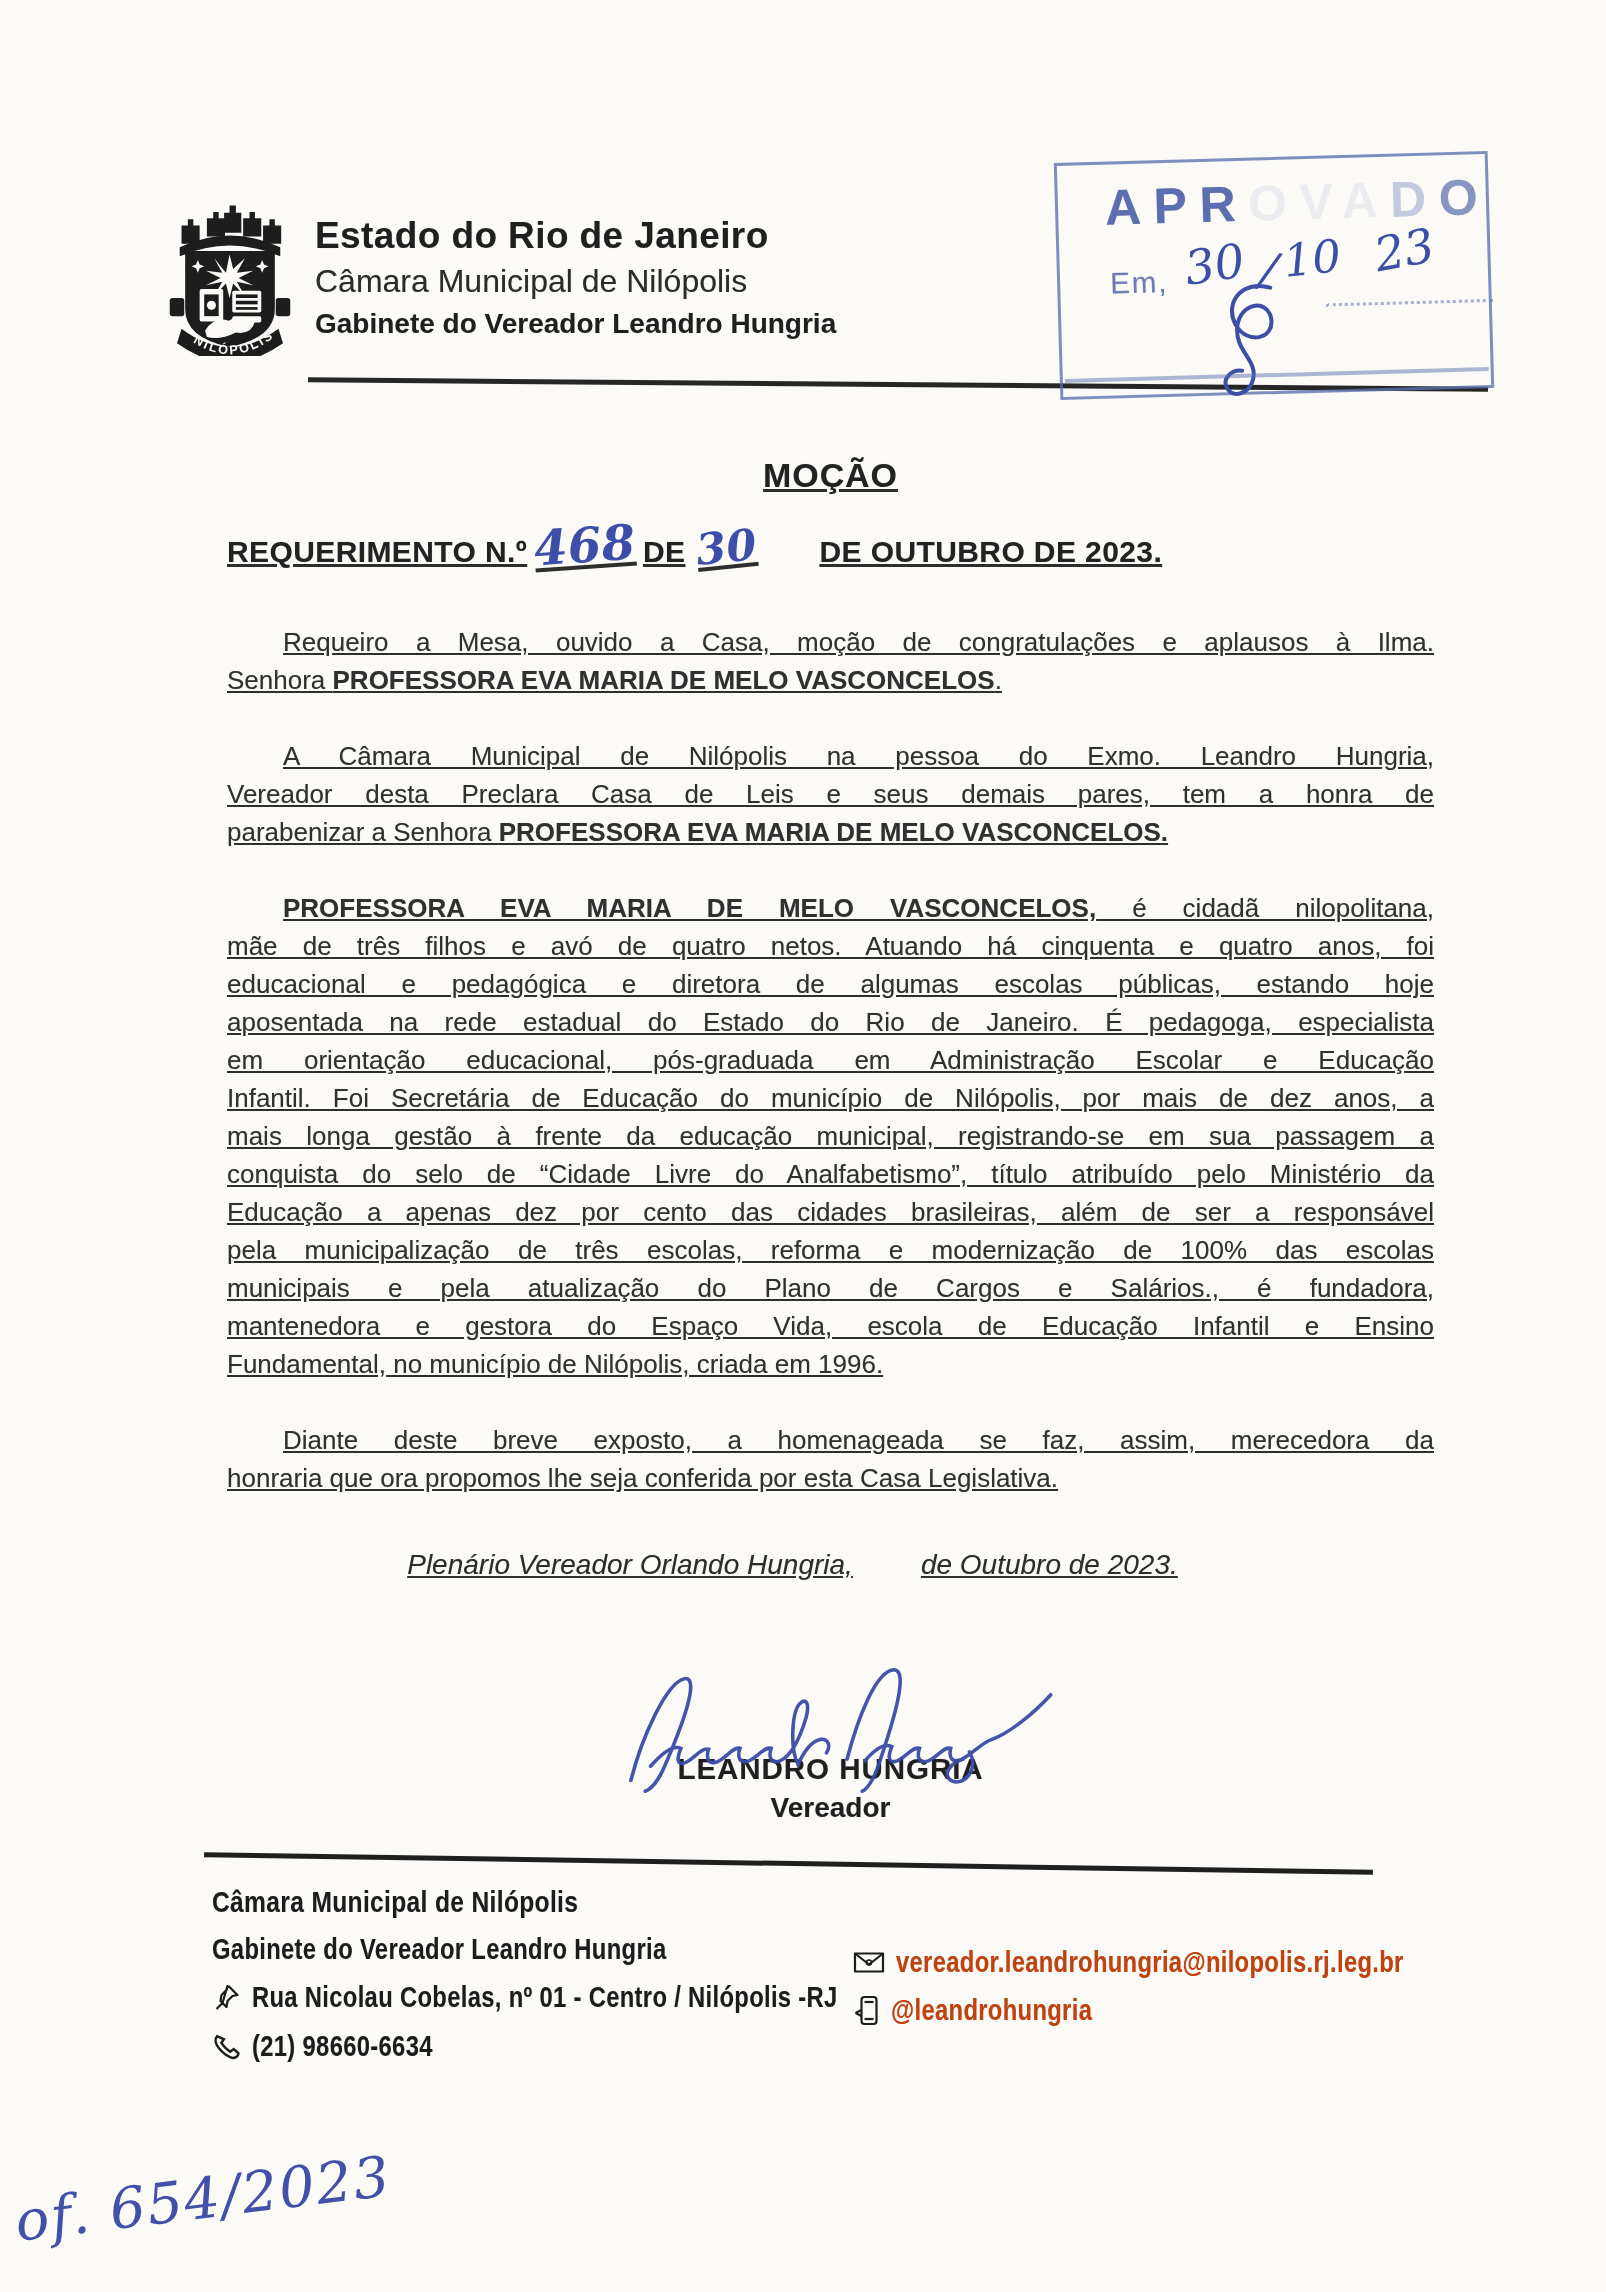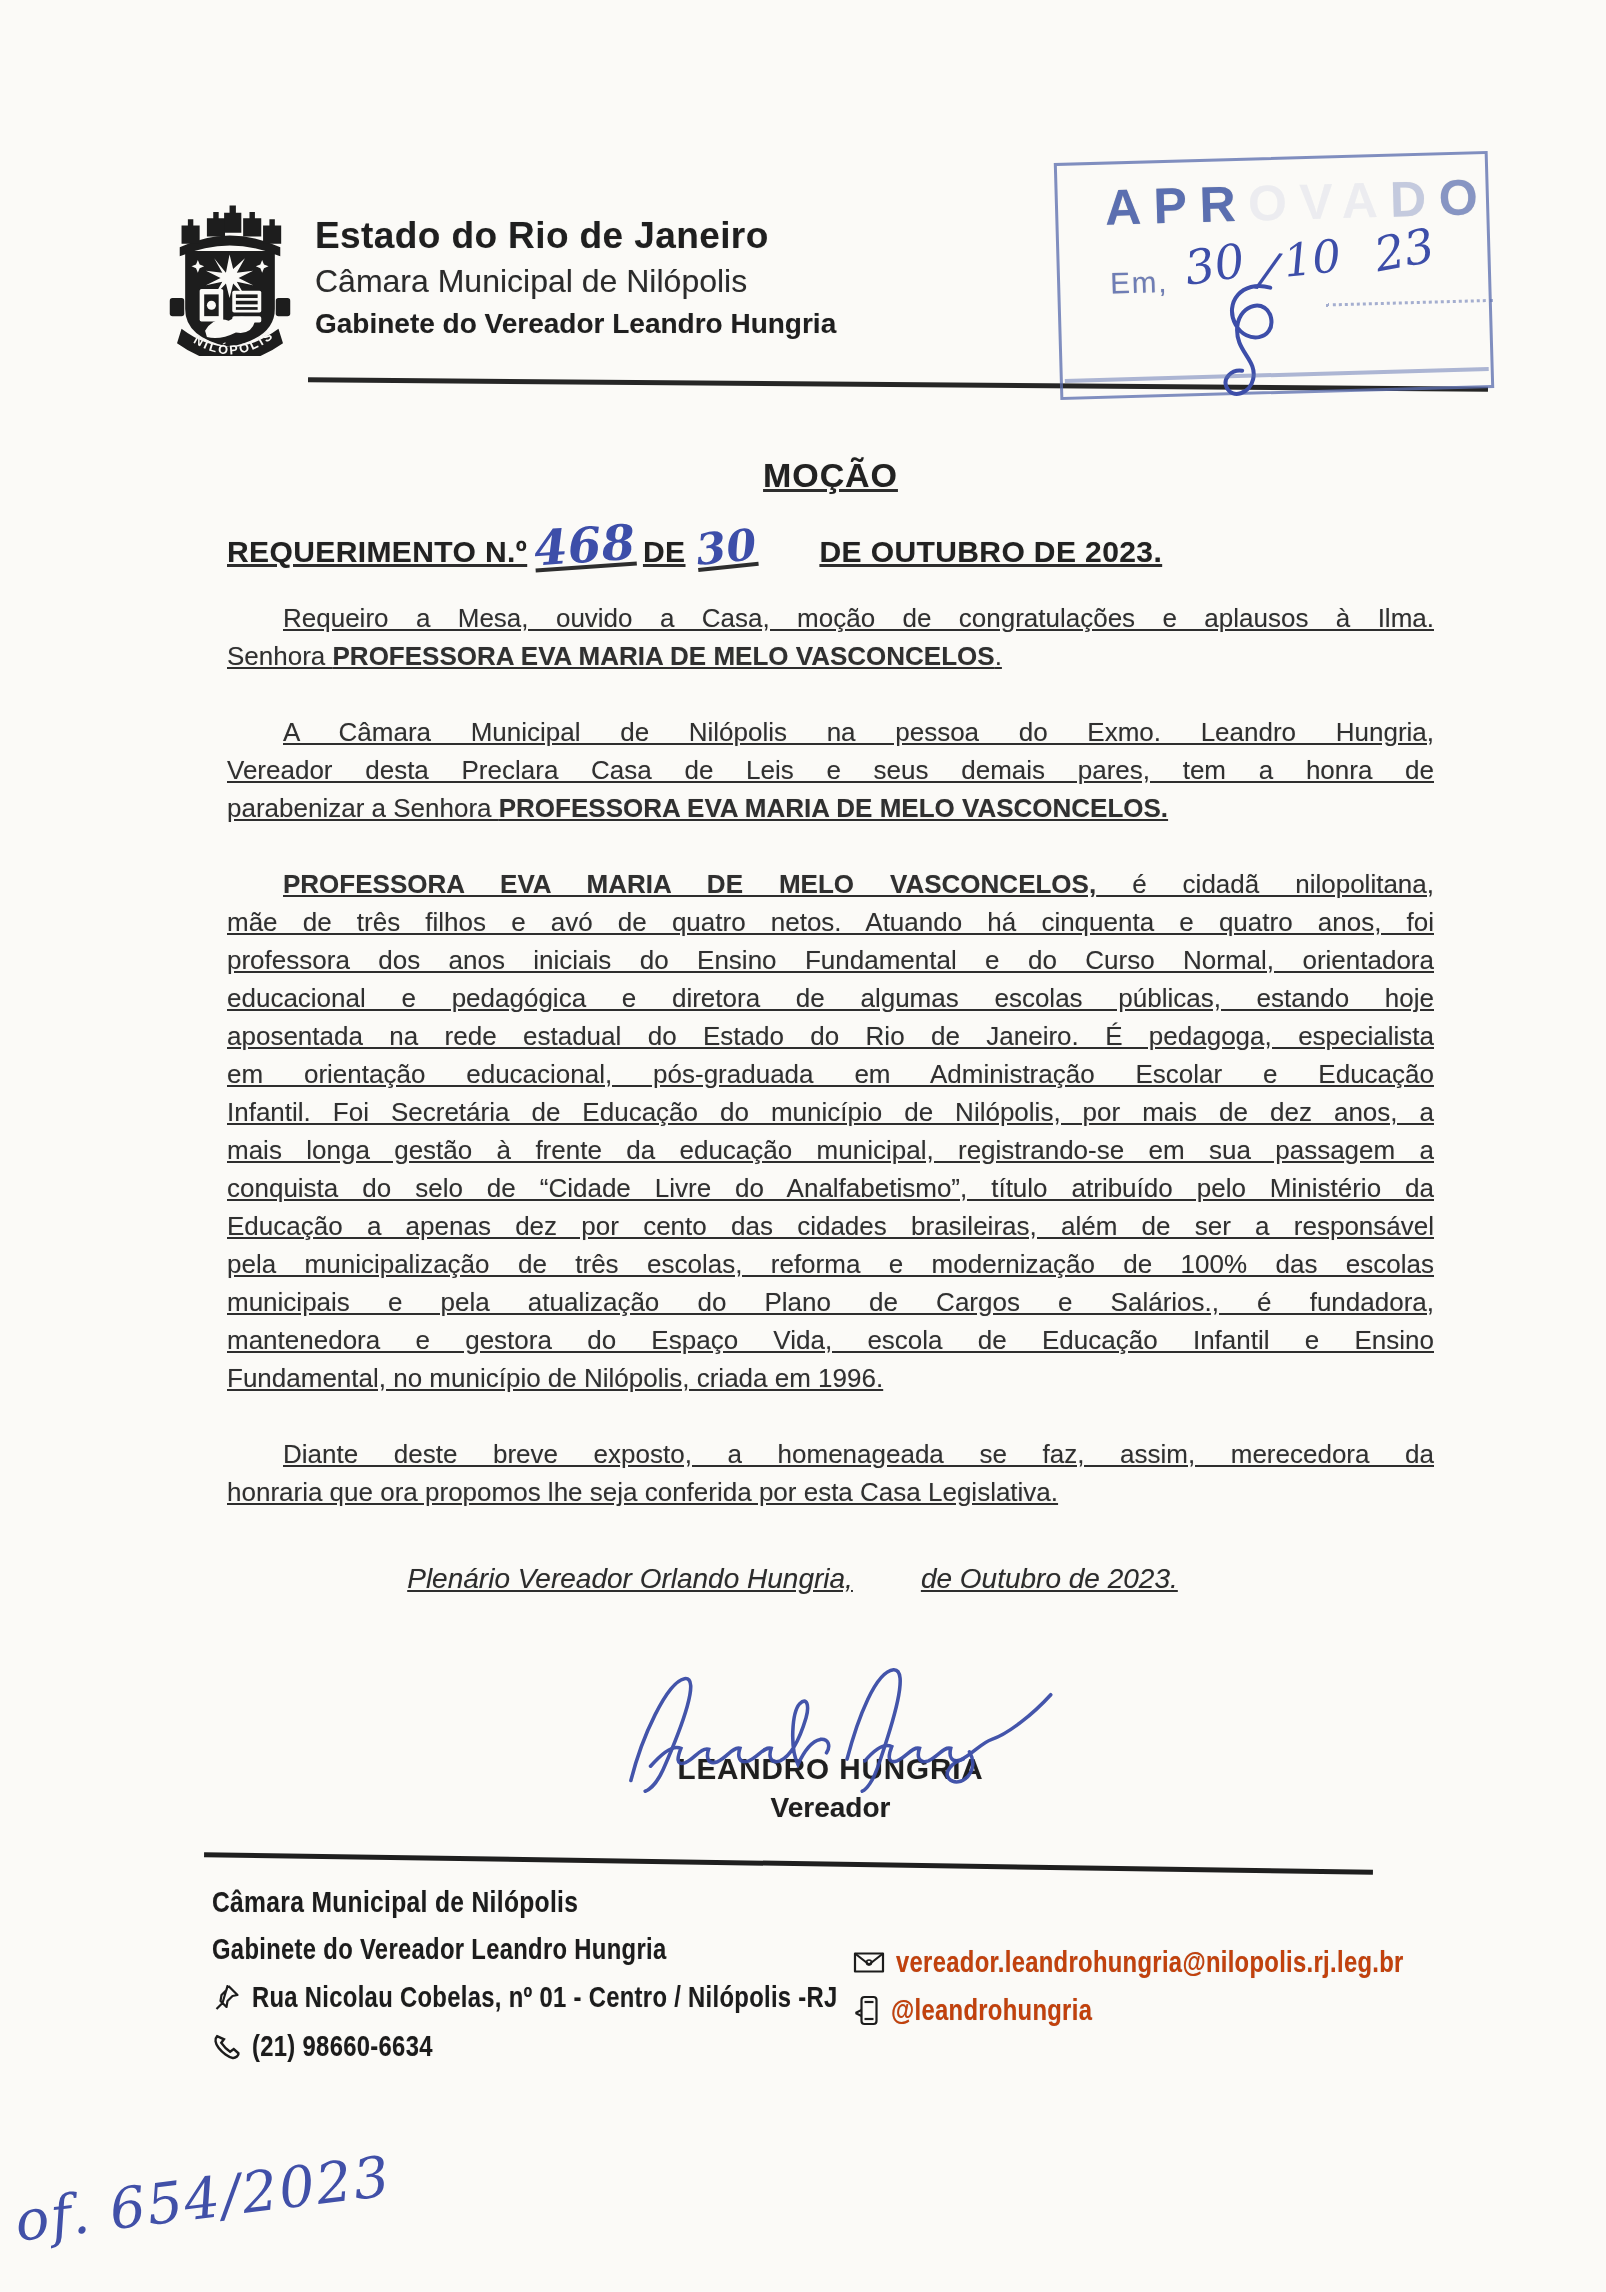--- a/index.html
+++ b/index.html
@@ -29,21 +29,21 @@
   .stamp-dots{position:absolute;left:265px;top:115px;width:167px;height:30px;border-bottom:3.6px dotted rgba(93,112,175,.55);}
   .stamp-rubric{position:absolute;left:147px;top:115px;width:90px;height:143px;overflow:visible;}
   
   .content{position:absolute;left:227px;top:456px;width:1207px;text-decoration:underline;}
   .doc-title{text-align:center;font-size:34px;font-weight:700;letter-spacing:0.9px;color:#222;}
   .req-line{display:flex;justify-content:flex-start;align-items:baseline;margin-top:21.5px;
             font-size:30px;font-weight:700;color:#222;letter-spacing:0.4px;white-space:nowrap;}
   .req-number{font-size:48px;margin:0 7.2px;display:inline-block;transform:rotate(-4deg);}
   .req-day{font-size:43px;margin:0 10.7px;display:inline-block;transform:rotate(-6deg);}
   .req-gap{display:inline-block;width:52px;}
-  .body-block{margin-top:26px;font-size:26px;line-height:38px;color:#303030;}
+  .body-block{margin-top:50px;font-size:26px;line-height:38px;color:#303030;}
   .para{margin-bottom:38px;}
   .para.gap-lg{margin-bottom:52px;}
   .line{text-align:justify;text-align-last:justify;}
   .line.last{text-align-last:left;}
   .line.indent{padding-left:56px;}
   .b{font-weight:700;}
   .dateline{display:flex;justify-content:center;gap:68px;font-style:italic;font-size:28px;
             margin-top:12.5px;transform:translateX(-38px);color:#2c2c2c;white-space:nowrap;}
   
   .sig-block{position:absolute;left:227px;top:1659px;width:1207px;text-align:center;}
@@ -143,21 +143,20 @@
           <div class="line last"><span>Senhora </span><span class="b">PROFESSORA EVA MARIA DE MELO VASCONCELOS</span><span>.</span></div>
         </div>
         <div class="para">
           <div class="line indent"><span>A Câmara Municipal de Nilópolis na pessoa do Exmo. Leandro Hungria,</span></div>
           <div class="line"><span>Vereador desta Preclara Casa de Leis e seus demais pares, tem a honra de</span></div>
           <div class="line last"><span>parabenizar a Senhora </span><span class="b">PROFESSORA EVA MARIA DE MELO VASCONCELOS.</span></div>
         </div>
         <div class="para">
           <div class="line indent"><span class="b">PROFESSORA EVA MARIA DE MELO VASCONCELOS,</span><span> é cidadã nilopolitana,</span></div>
           <div class="line"><span>mãe de três filhos e avó de quatro netos. Atuando há cinquenta e quatro anos, foi</span></div>
-          <div class="line"><span>professora dos anos iniciais do Ensino Fundamental e do Curso Normal, orientadora</span></div>
           <div class="line"><span>educacional e pedagógica e diretora de algumas escolas públicas, estando hoje</span></div>
           <div class="line"><span>aposentada na rede estadual do Estado do Rio de Janeiro. É pedagoga, especialista</span></div>
           <div class="line"><span>em orientação educacional, pós-graduada em Administração Escolar e Educação</span></div>
           <div class="line"><span>Infantil. Foi Secretária de Educação do município de Nilópolis, por mais de dez anos, a</span></div>
           <div class="line"><span>mais longa gestão à frente da educação municipal, registrando-se em sua passagem a</span></div>
           <div class="line"><span>conquista do selo de “Cidade Livre do Analfabetismo”, título atribuído pelo Ministério da</span></div>
           <div class="line"><span>Educação a apenas dez por cento das cidades brasileiras, além de ser a responsável</span></div>
           <div class="line"><span>pela municipalização de três escolas, reforma e modernização de 100% das escolas</span></div>
           <div class="line"><span>municipais e pela atualização do Plano de Cargos e Salários., é fundadora,</span></div>
           <div class="line"><span>mantenedora e gestora do Espaço Vida, escola de Educação Infantil e Ensino</span></div>

